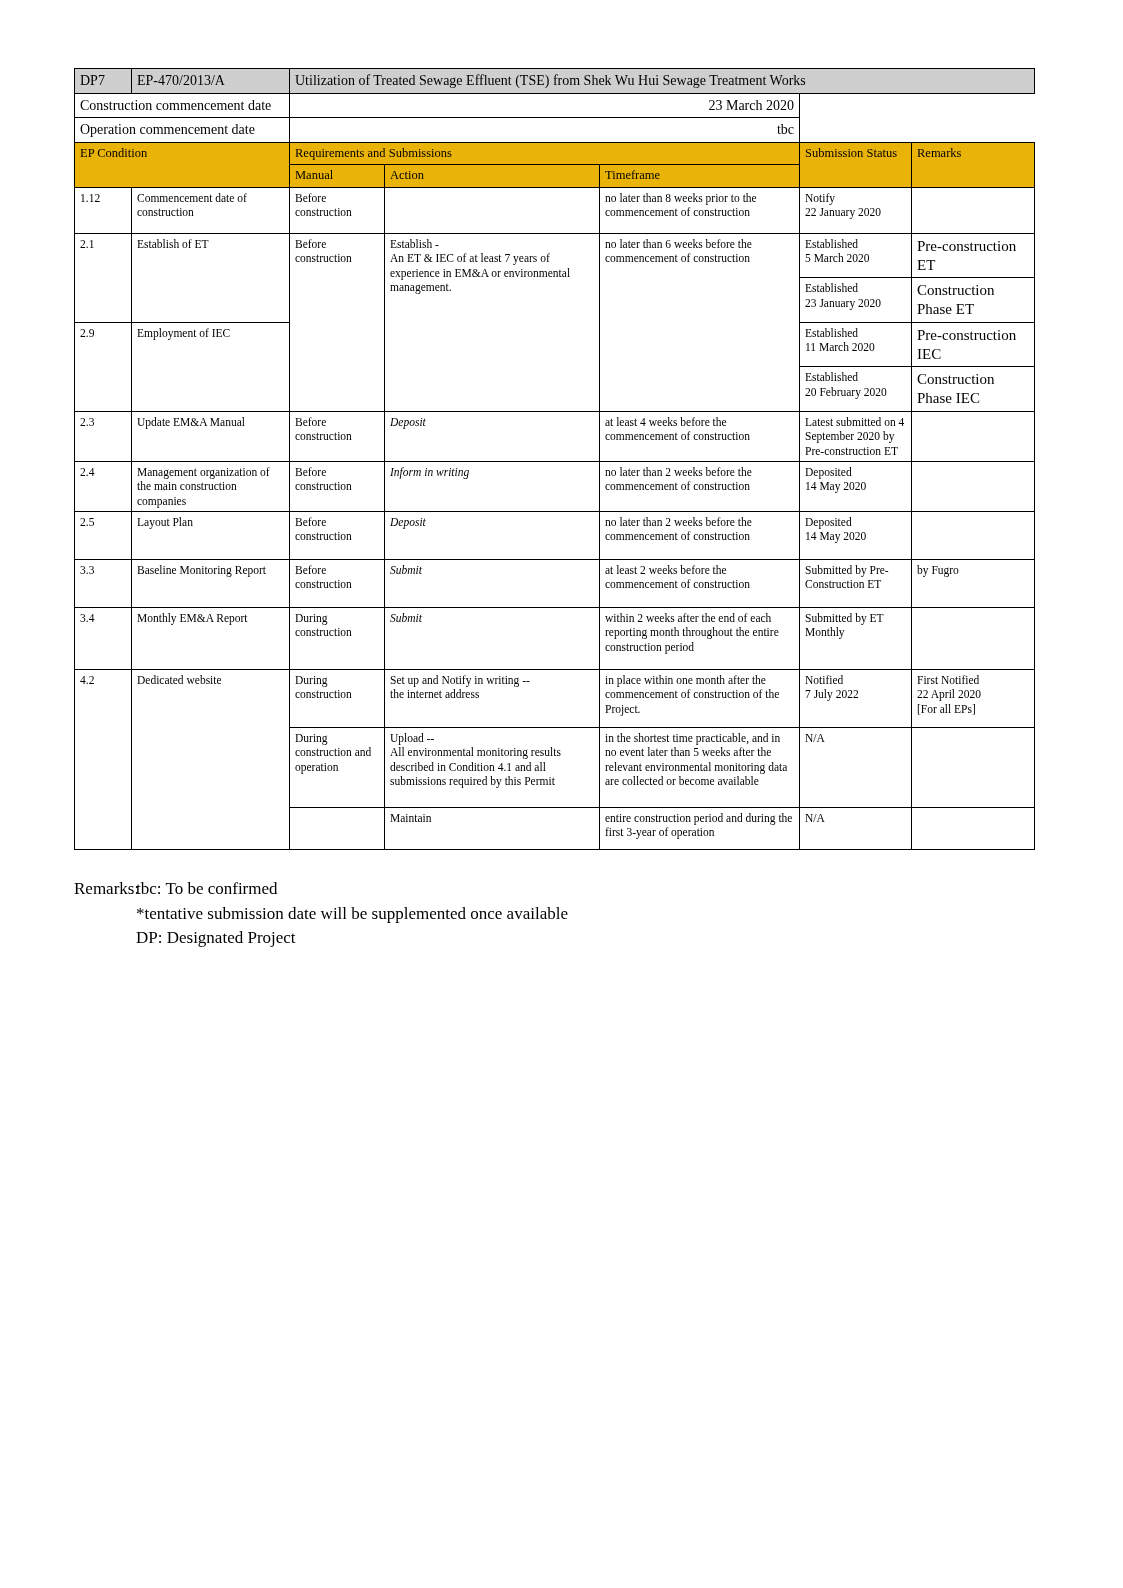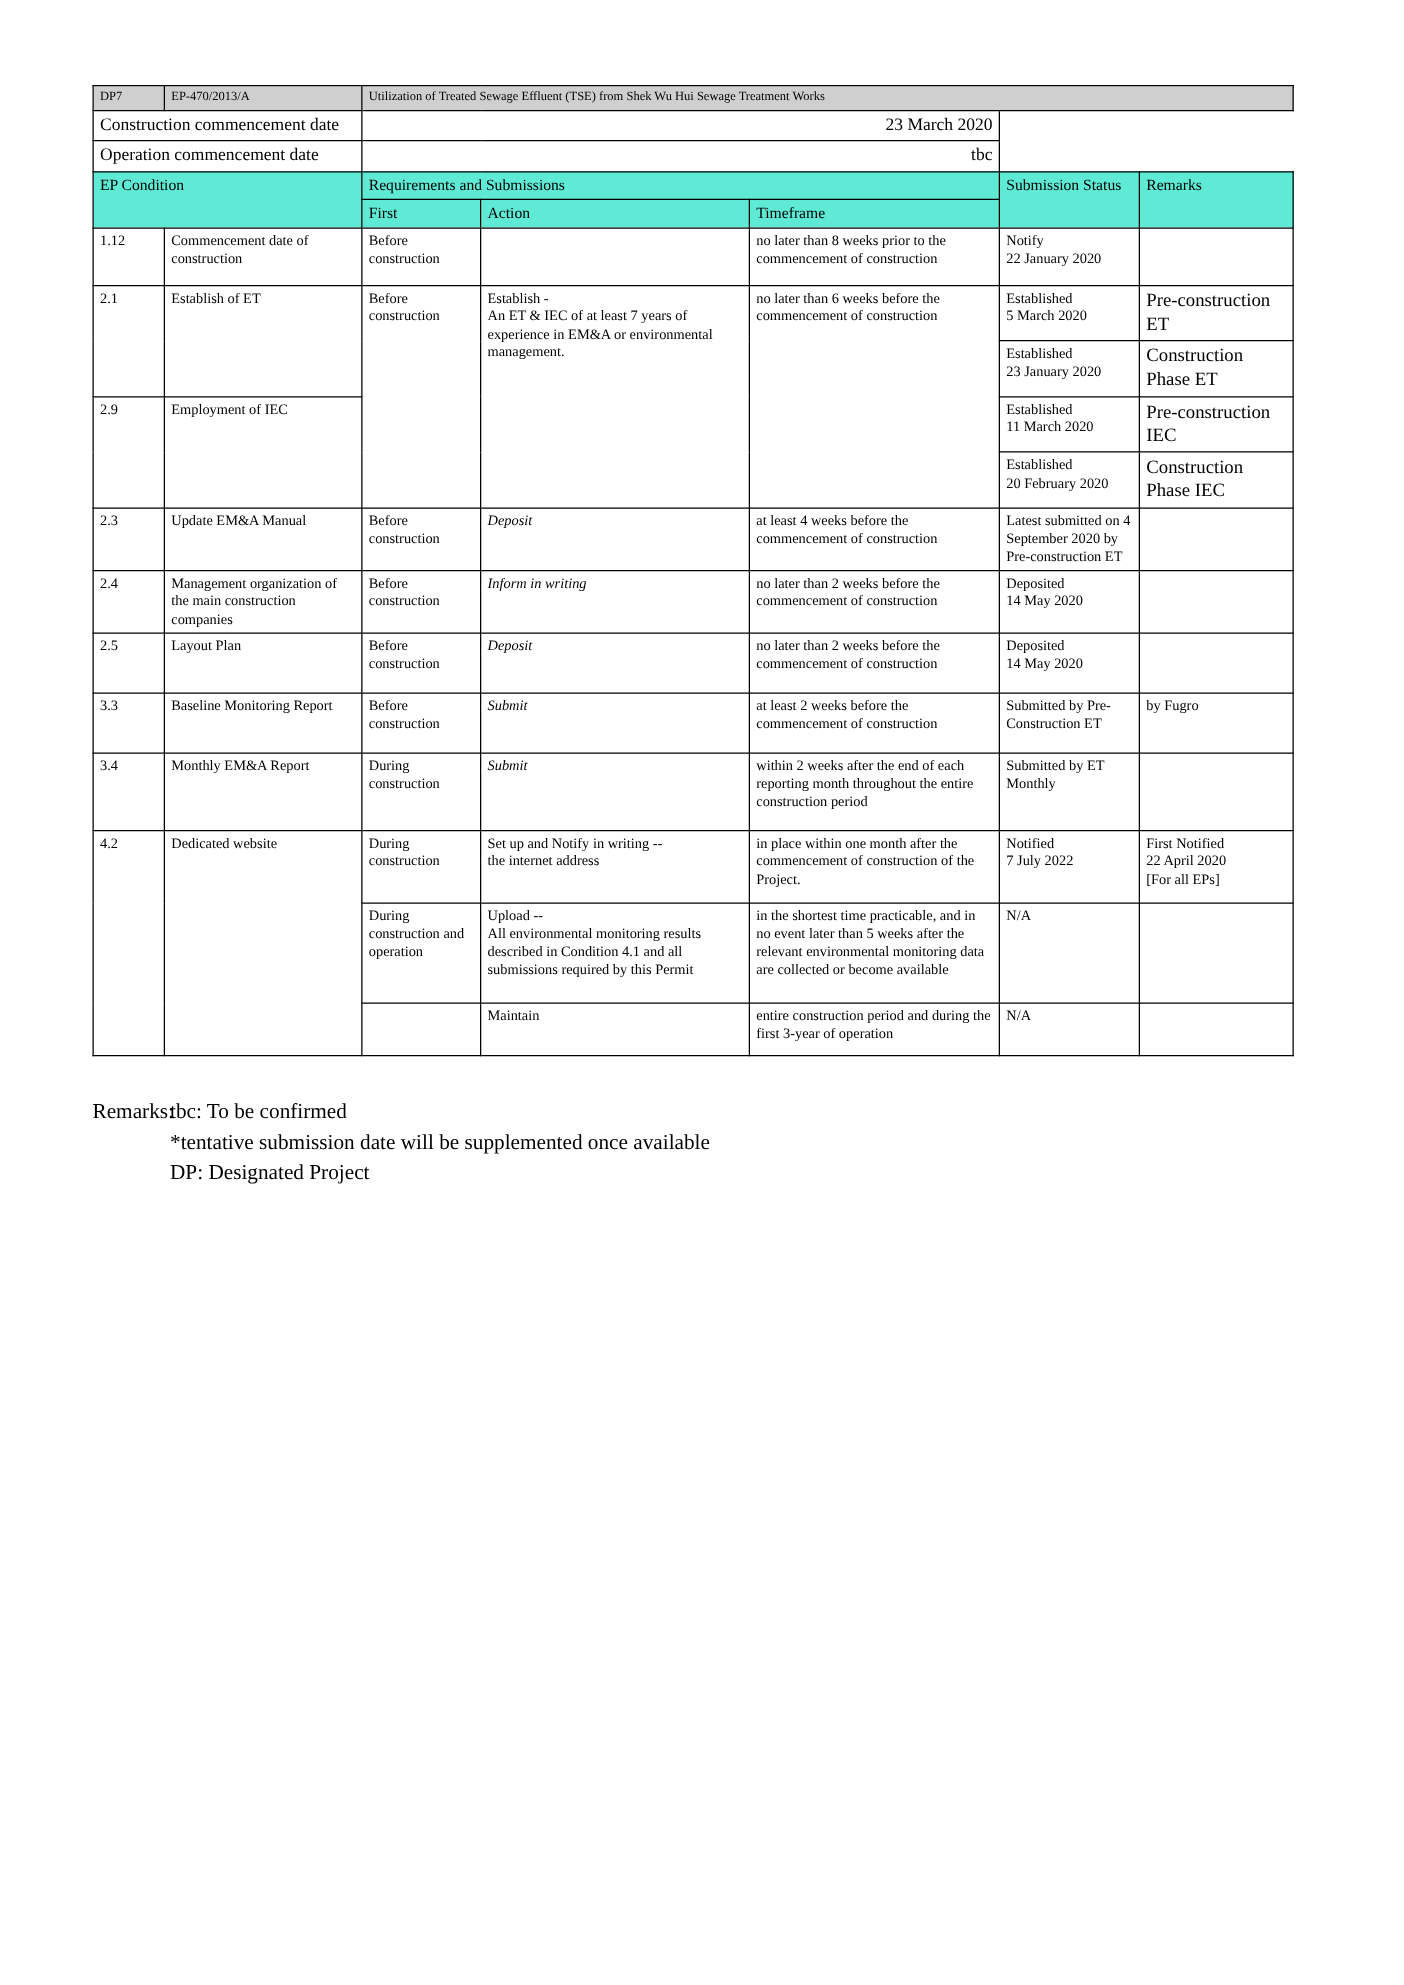--- a/index.html
+++ b/index.html
@@ -37,35 +37,35 @@
   table.main td, table.main th {
     border: 1px solid #000;
     vertical-align: top;
     padding: 3px 5px;
     font-weight: normal;
     text-align: left;
   }
   .hdr-band td {
     background: #cfcfcf;
     font-weight: bold;
-    font-size: 10px;
+    font-size: 14px;
     padding: 7px 6px;
     vertical-align: middle;
   }
   .row-meta td {
     font-weight: bold;
     font-size: 14px;
     padding: 4px 6px;
     vertical-align: middle;
   }
   .row-meta td.val {
     text-align: right;
   }
   .col-head td {
-    background: #5eead4;
+    background: #eab308;
     font-weight: bold;
     text-align: center;
     vertical-align: middle;
     font-size: 12.5px;
     padding: 5px 4px;
   }
   td.c { text-align: center; }
   td.mid { vertical-align: middle; }
   td.b { font-weight: bold; font-style: italic; }
   .small { font-size: 15px; }
@@ -126,21 +126,21 @@
           <td style="border:none"></td>
         </tr>
 
         <tr class="col-head">
           <td colspan="2" rowspan="2">EP Condition</td>
           <td colspan="3">Requirements and Submissions</td>
           <td rowspan="2">Submission Status</td>
           <td rowspan="2">Remarks</td>
         </tr>
         <tr class="col-head">
-          <td>First</td>
+          <td>Manual</td>
           <td>Action</td>
           <td>Timeframe</td>
         </tr>
 
         <tr style="height:46px">
           <td class="c mid">1.12</td>
           <td>Commencement date of construction</td>
           <td>Before construction</td>
           <td class="b"></td>
           <td>no later than 8 weeks prior to the commencement of construction</td>

